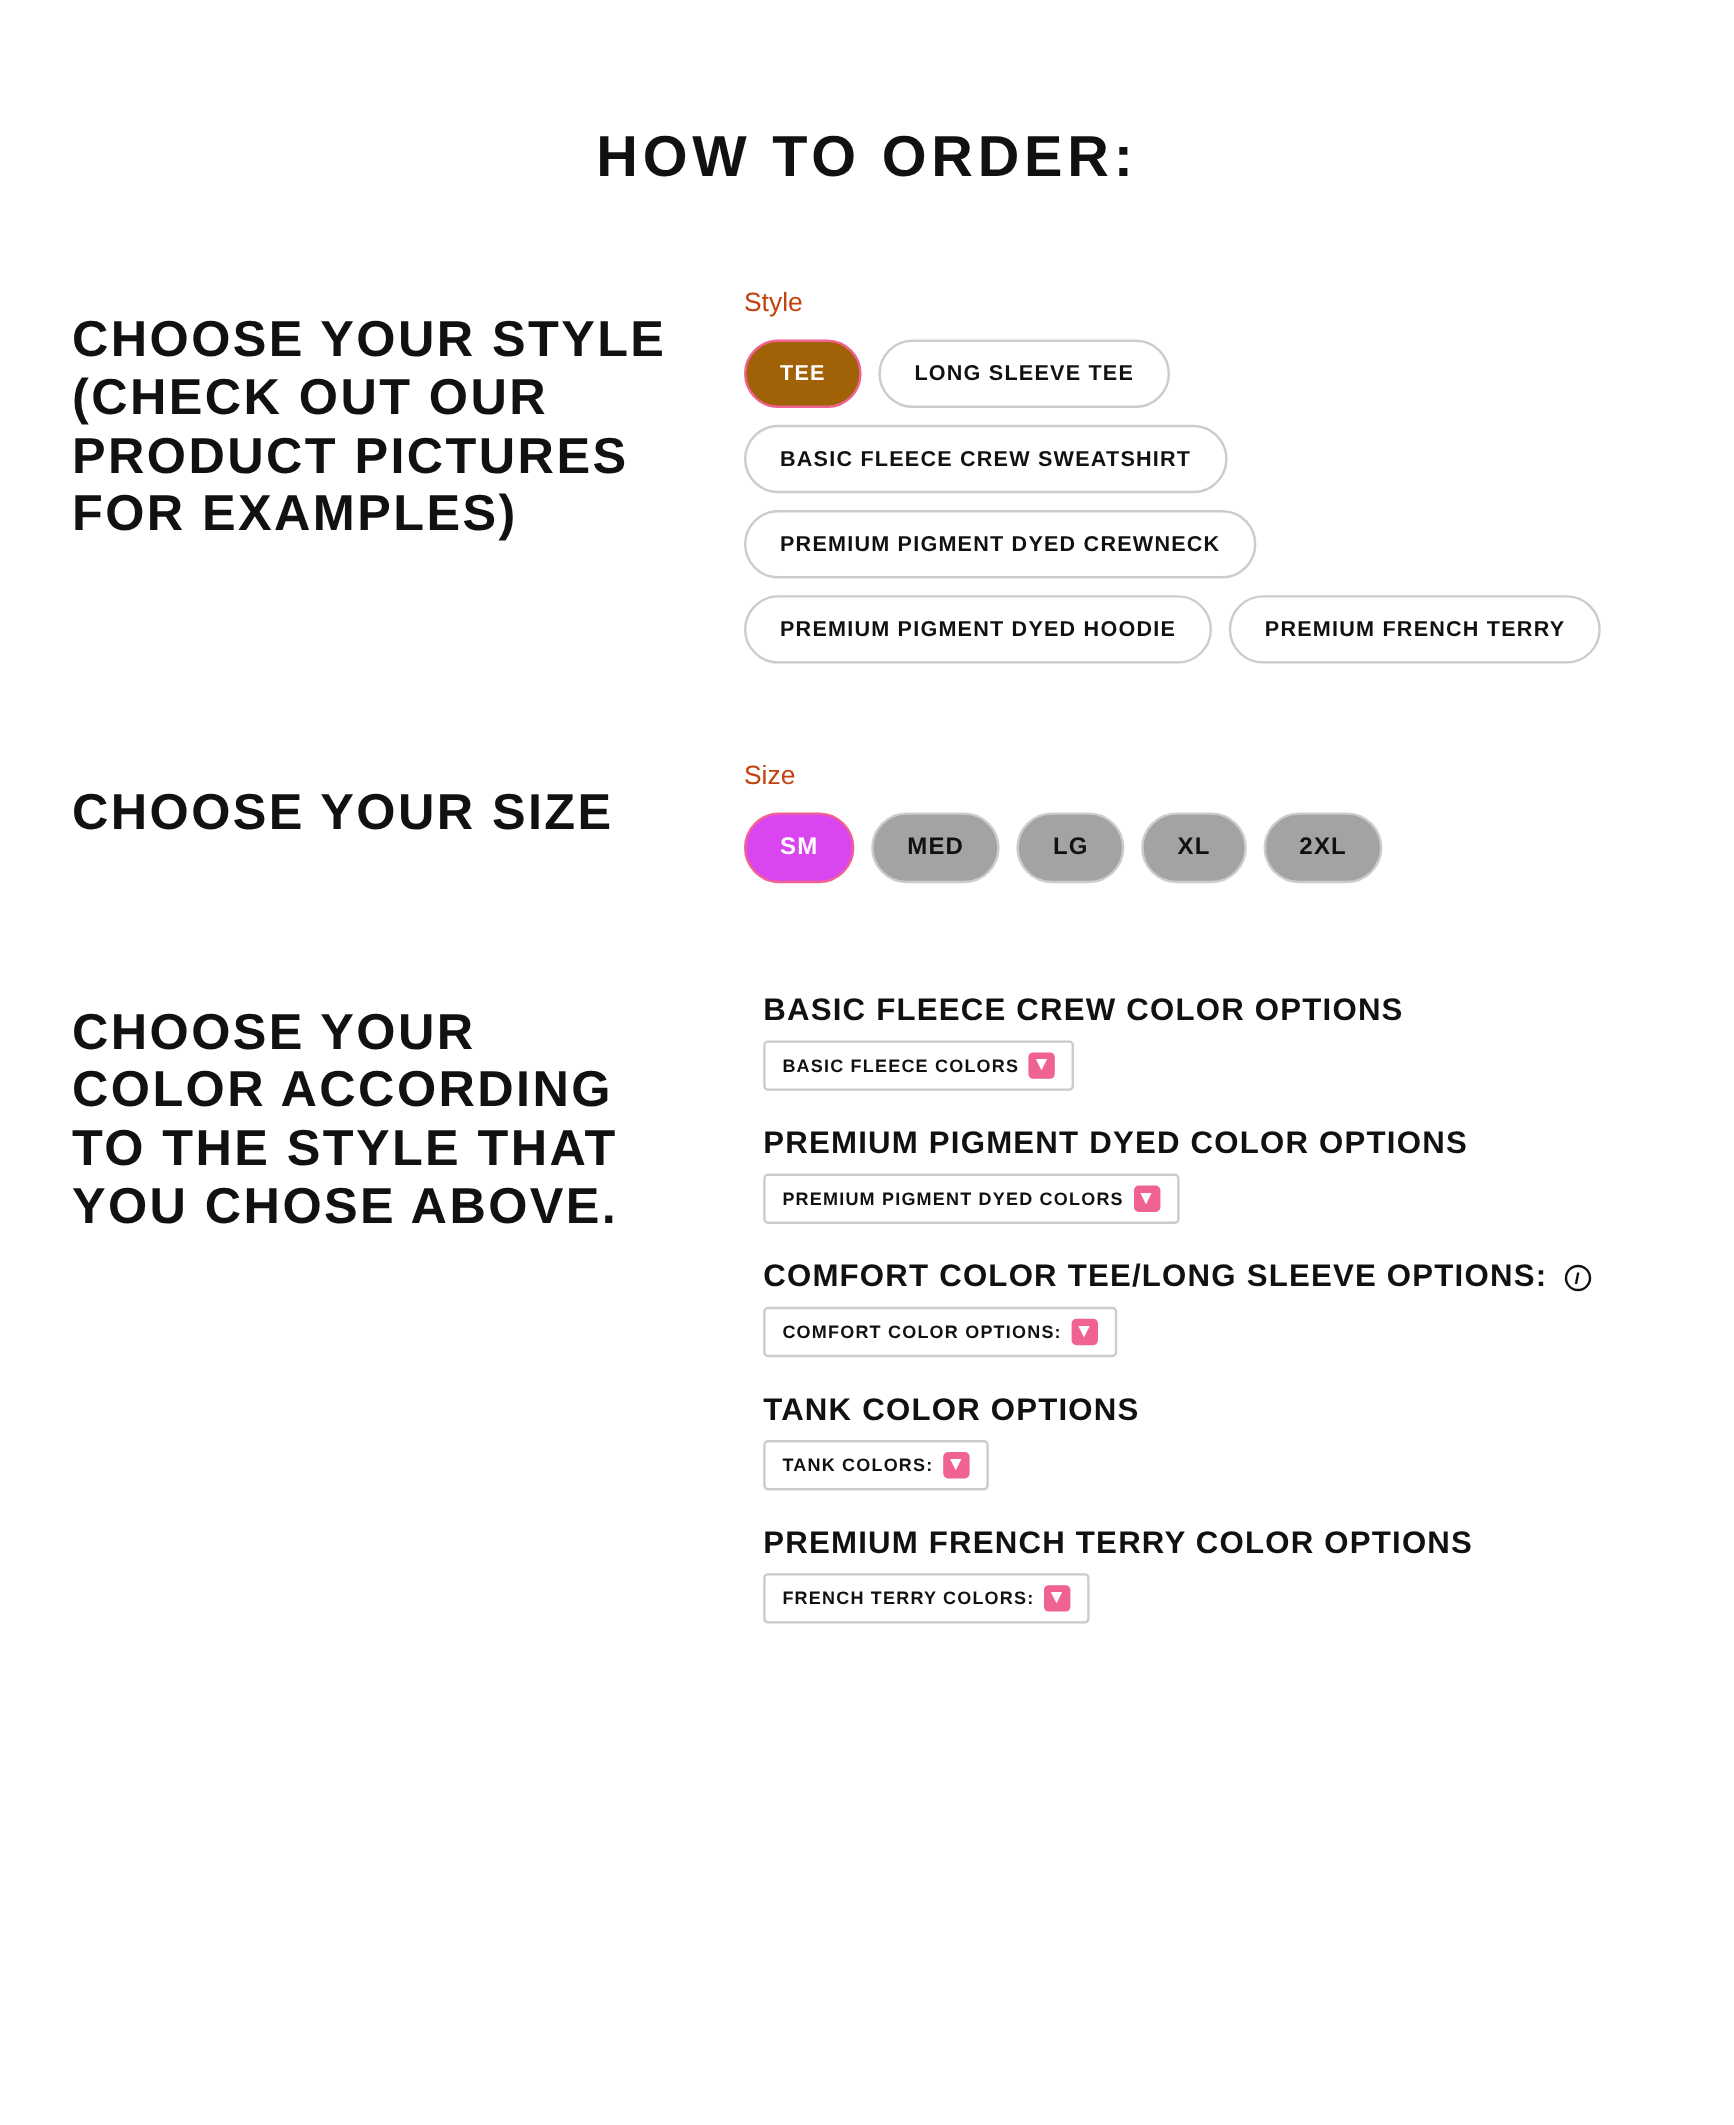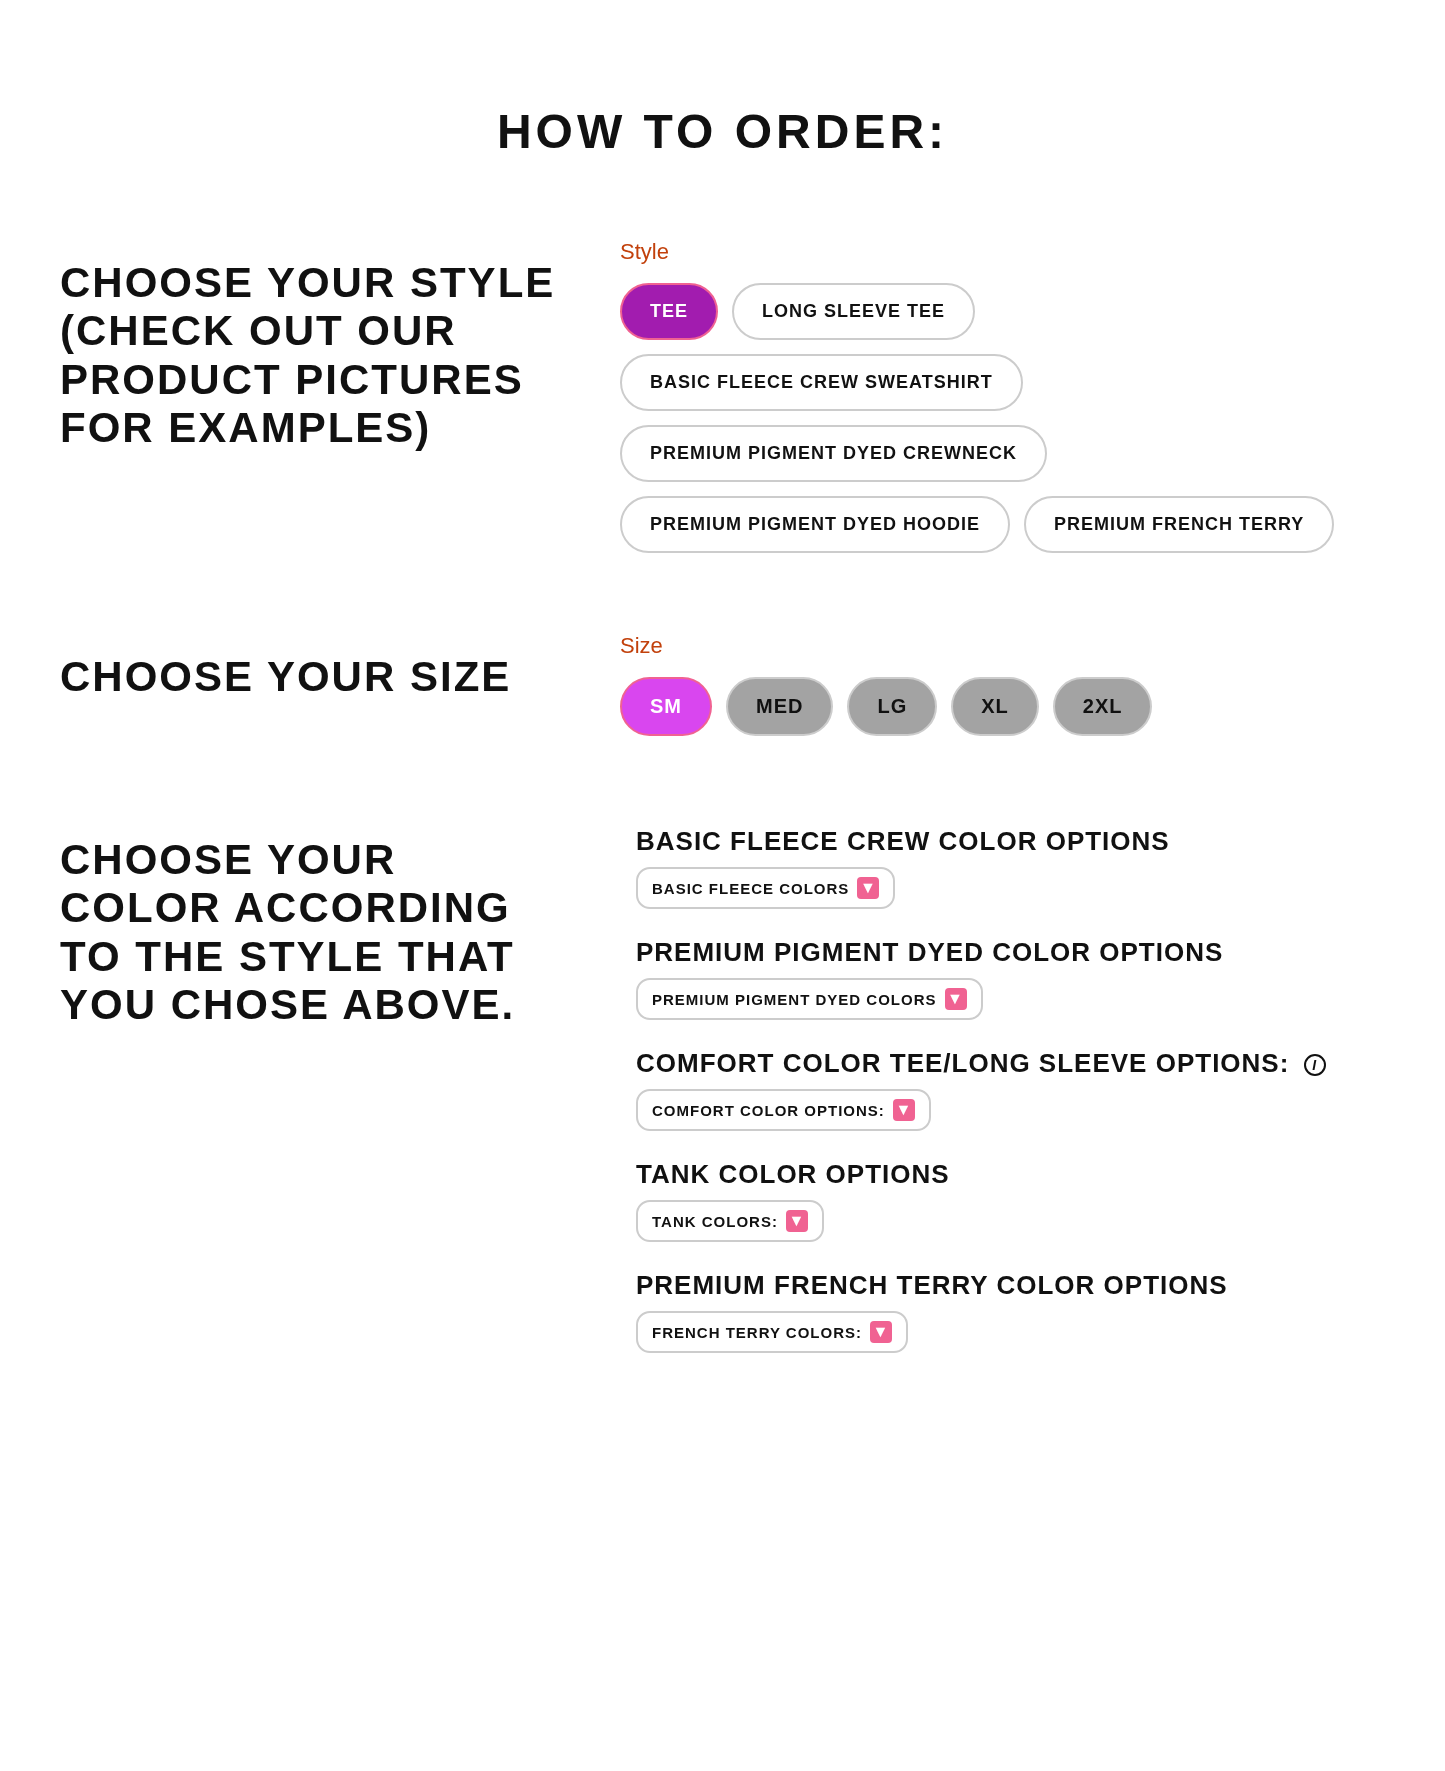--- a/index.html
+++ b/index.html
@@ -81,21 +81,21 @@
       font-weight: 700;
       font-size: 18px;
       letter-spacing: 1px;
       text-transform: uppercase;
       cursor: pointer;
       color: #111;
       white-space: nowrap;
     }
 
     .style-btn.active {
-      background: #a21caf;
+      background: #a16207;
       border-color: #f06292;
       color: #fff;
     }
 
     .size-options {
       display: flex;
       flex-wrap: wrap;
       gap: 14px;
       margin-top: 12px;
     }
@@ -161,21 +161,21 @@
       font-weight: bold;
       margin-left: 6px;
       vertical-align: middle;
     }
 
     .color-dropdown-btn {
       display: inline-flex;
       align-items: center;
       gap: 8px;
       padding: 8px 14px;
-      border-radius: 14px;
+      border-radius: 4px;
       border: 2px solid #ccc;
       background: #fff;
       font-family: Arial, sans-serif;
       font-weight: 700;
       font-size: 15px;
       letter-spacing: 1px;
       text-transform: uppercase;
       cursor: pointer;
       color: #111;
     }

